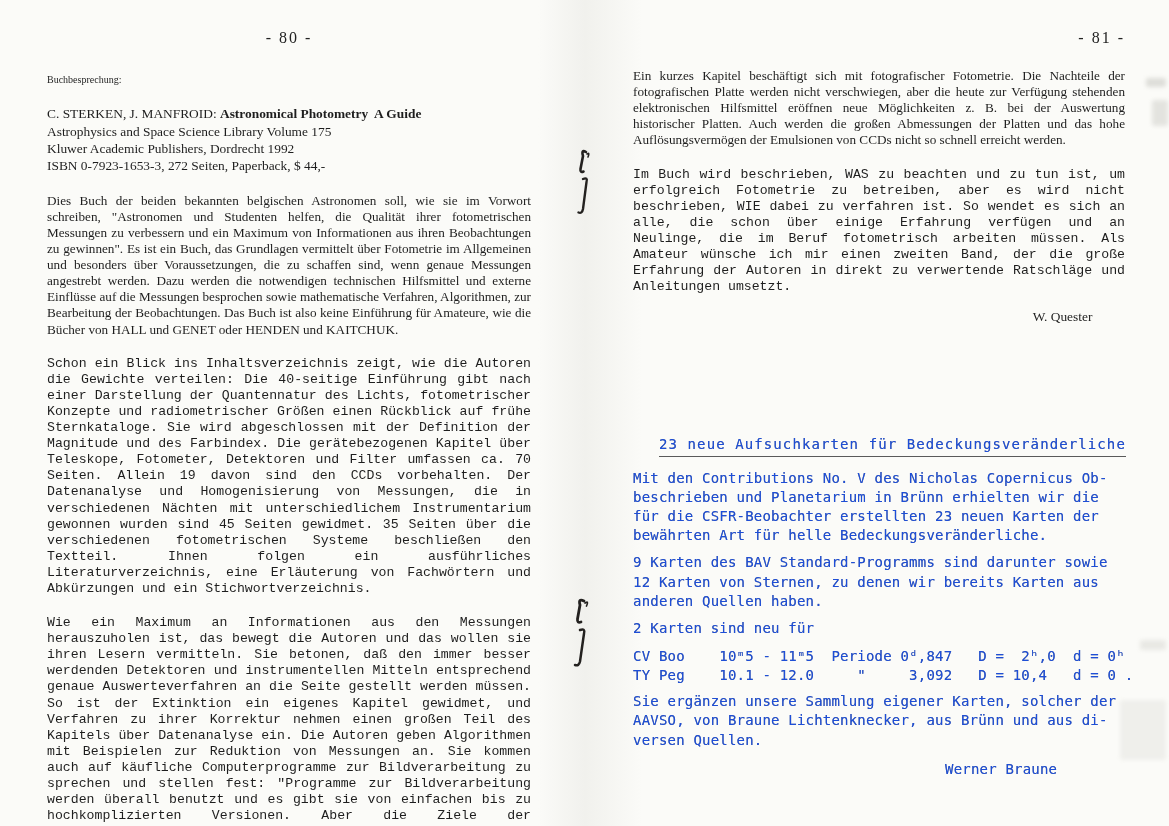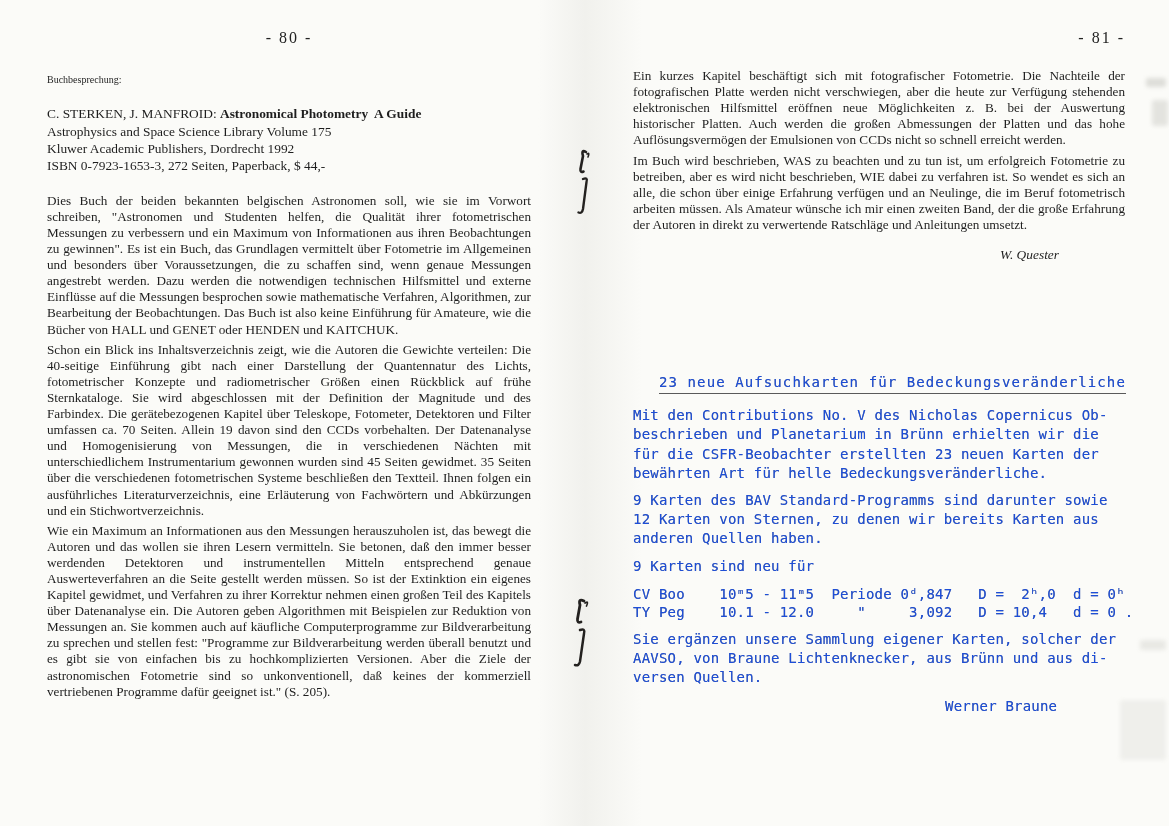--- a/index.html
+++ b/index.html
@@ -23,23 +23,23 @@
     text-align:justify; text-justify:inter-word;
   }
   .page-num {
     text-align:center; font-size:16px; letter-spacing:2px; color:#222;
     margin-bottom:0;
   }
   .section-label { margin-top:26px; font-size:10px; text-align:left; }
   .citation { margin-top:17px; font-size:13.4px; line-height:17.4px; text-align:left; }
   .citation .bold-title { font-weight:bold; white-space:pre; }
   .para-1 { margin-top:18px; }
-  .para   { margin-top:4px; }
+  .para   { margin-top:18px;font-family:Liberation Mono, monospace; }
 
-  .sig-quester { margin-top:14px; font-size:13.4px; text-align:left; padding-left:367px; color:#1e1e1e;font-style:italic; }
+  .sig-quester { margin-top:14px; font-size:13.4px; text-align:center; padding-left:367px; color:#1e1e1e; }
 
   
   .typed {
     font-family:"DejaVu Sans Mono","Liberation Mono",monospace;
     color:#1d4ed8; font-size:14px; line-height:19.2px;
     white-space:pre; letter-spacing:0.2px;
     text-shadow:0 0 0.5px rgba(75,75,75,0.65);
   }
   .article { margin-top:110px; }
   .typed-heading {
@@ -92,21 +92,21 @@
 
   <div class="article">
     <div>
       <span class="typed typed-heading">23 neue Aufsuchkarten für Bedeckungsveränderliche</span>
     </div>
 
     <div class="typed typed-block-1"><div class="typed-line">Mit den Contributions No. V des Nicholas Copernicus Ob-</div><div class="typed-line">beschrieben und Planetarium in Brünn erhielten wir die</div><div class="typed-line">für die CSFR-Beobachter erstellten 23 neuen Karten der</div><div class="typed-line">bewährten Art für helle Bedeckungsveränderliche.</div></div>
 
     <div class="typed typed-block"><div class="typed-line">9 Karten des BAV Standard-Programms sind darunter sowie</div><div class="typed-line">12 Karten von Sternen, zu denen wir bereits Karten aus</div><div class="typed-line">anderen Quellen haben.</div></div>
 
-    <div class="typed typed-block">9 Karten sind neu für</div>
+    <div class="typed typed-block">2 Karten sind neu für</div>
 
     <div class="typed typed-table"><div class="typed-line">CV Boo    10ᵐ5 - 11ᵐ5  Periode 0ᵈ,847   D =  2ʰ,0  d = 0ʰ</div><div class="typed-line">TY Peg    10.1 - 12.0     "     3,092   D = 10,4   d = 0 .</div></div>
 
     <div class="typed typed-block"><div class="typed-line">Sie ergänzen unsere Sammlung eigener Karten, solcher der</div><div class="typed-line">AAVSO, von Braune Lichtenknecker, aus Brünn und aus di-</div><div class="typed-line">versen Quellen.</div></div>
 
     <div class="typed sig-braune">Werner Braune</div>
   </div>
 </div>
 
 <div class="staple" style="left:572px; top:148px;">

